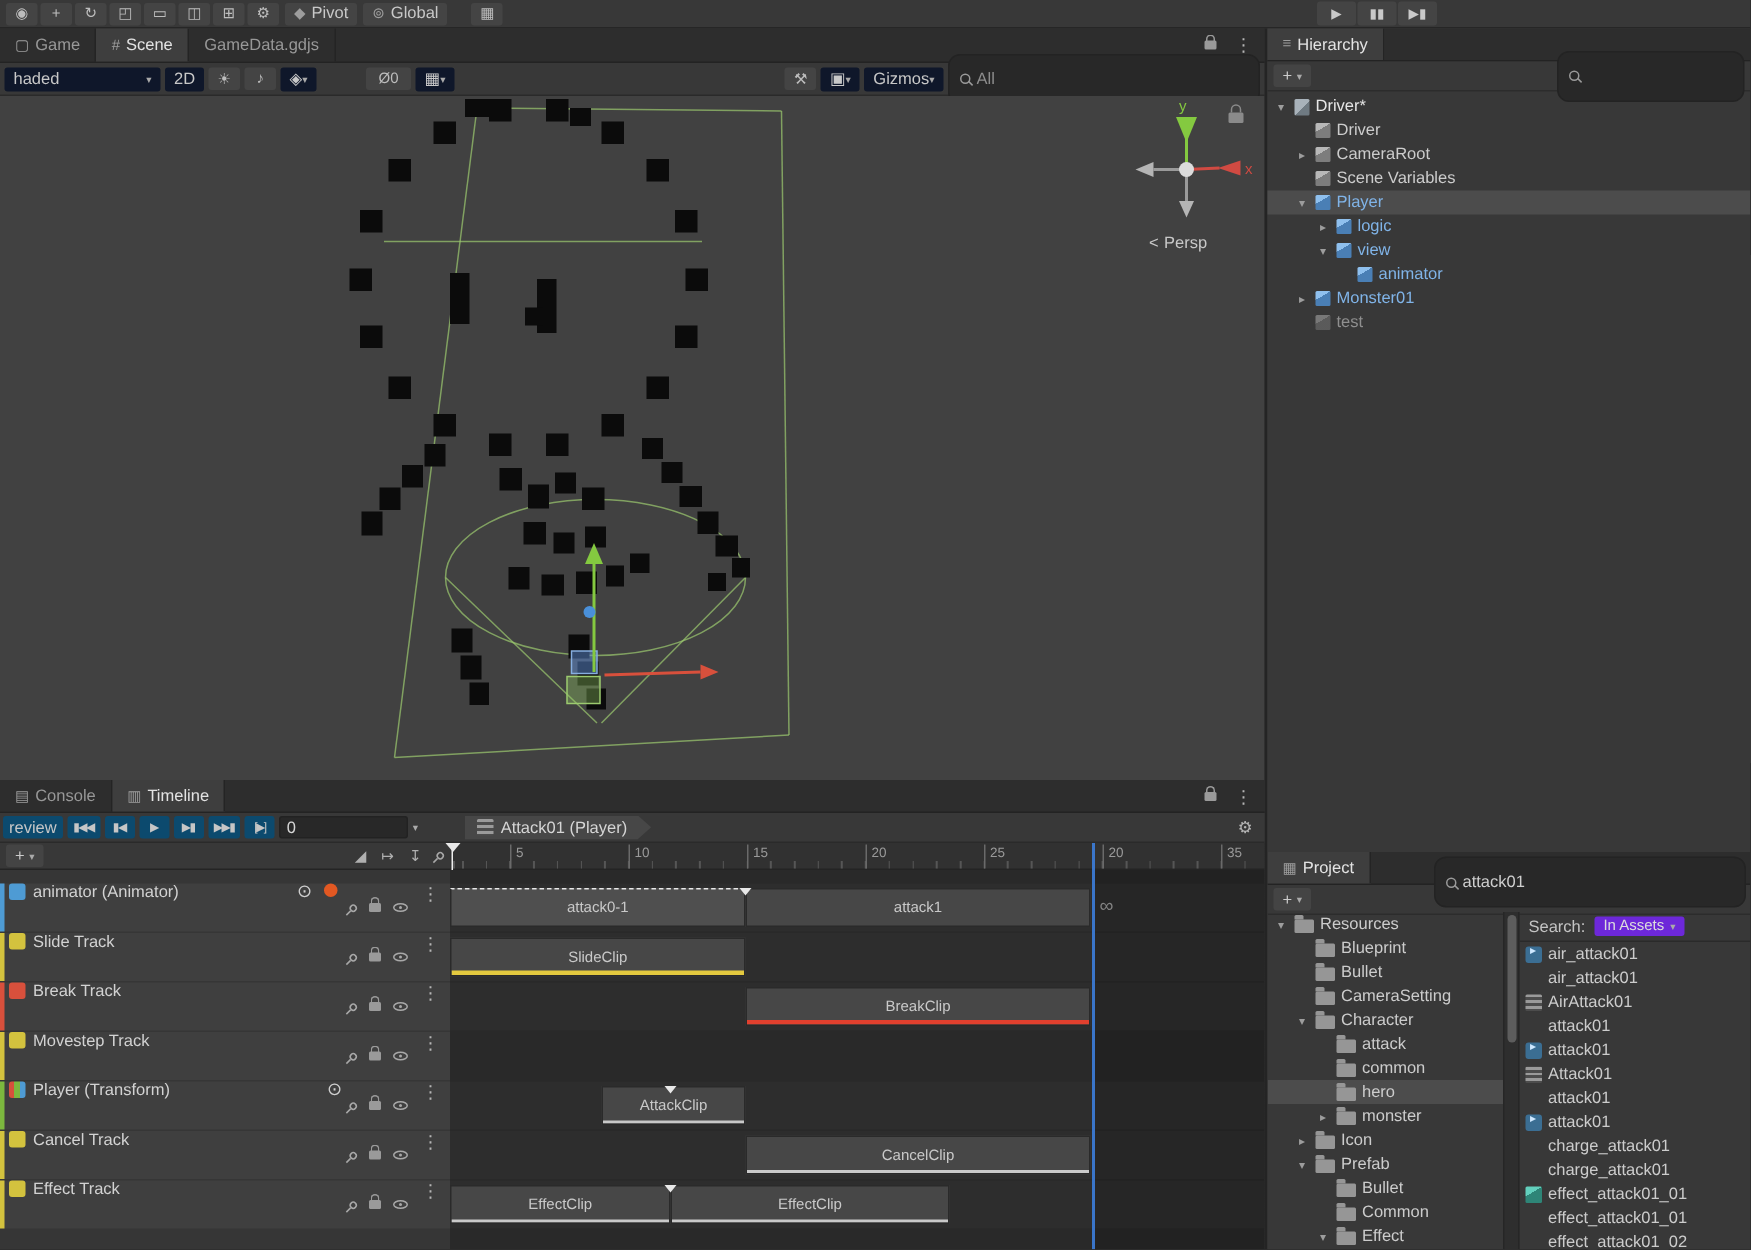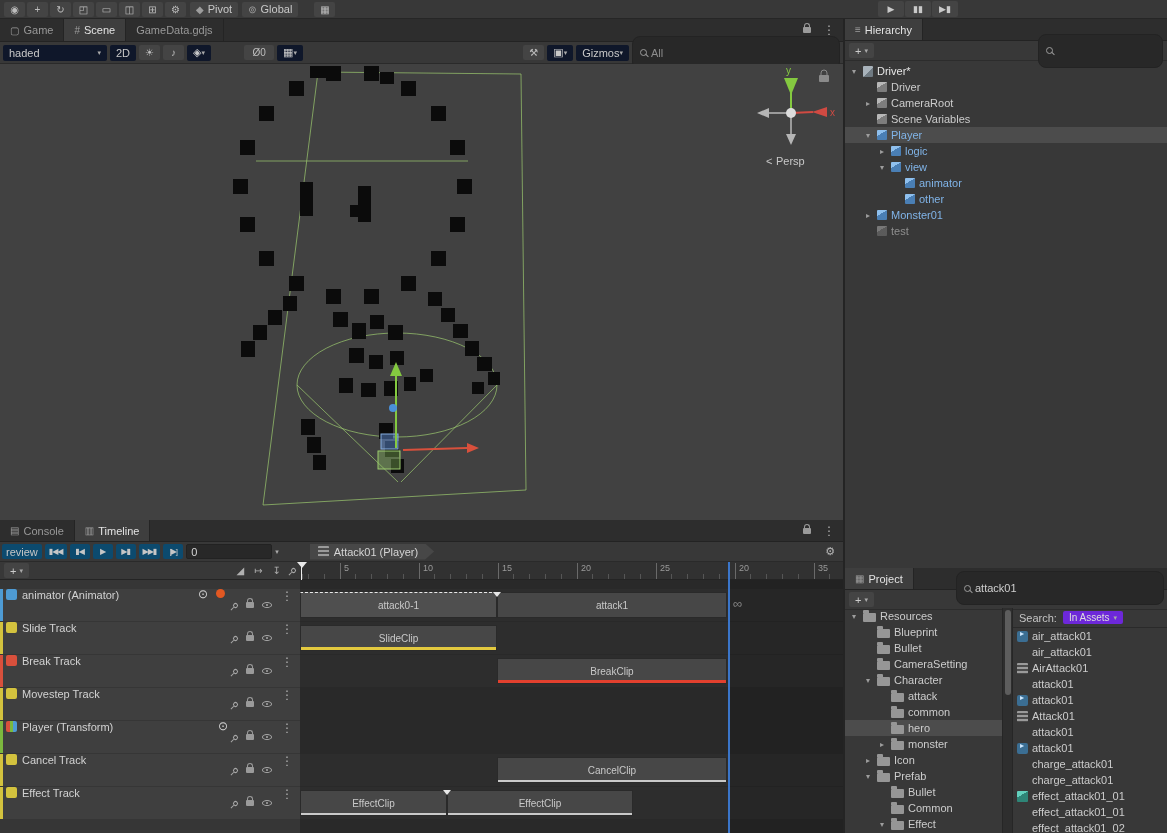--- a/index.html
+++ b/index.html
@@ -381,25 +381,20 @@
       <div class="hrow lv2 blue">
         <span class="car">▾</span>
         <span class="cube blue"></span>
         <span>view</span>
       </div>
       <div class="hrow lv3 blue">
         <span class="car"></span>
         <span class="cube blue"></span>
         <span>animator</span>
       </div>
-      <div class="hrow lv3 blue">
-        <span class="car"></span>
-        <span class="cube blue"></span>
-        <span>other</span>
-      </div>
       <div class="hrow lv1 blue">
         <span class="car">▸</span>
         <span class="cube blue"></span>
         <span>Monster01</span>
       </div>
       <div class="hrow lv1 dim">
         <span class="car"></span>
         <span class="cube" style="opacity:.5"></span>
         <span>test</span>
       </div>
@@ -536,20 +531,27 @@
       <span class="ticon" style="background:linear-gradient(90deg,#d8503c 0 33%,#7cb83e 33% 66%,#4e9bd4 66% 100%)"></span>
       <span class="tname">Player (Transform)</span>
       <span class="target">⊙</span>
       <span class="thico">
         <span class="pinic"></span>
         <span class="padlock" style="margin:0"></span>
         <span class="eyeic"></span>
       </span>
       <span class="kebab" style="padding:0 2px">⋮</span>
     </div>
+    <div class="lane" style="top:159px">
+      <div class="clip" style="left:101px;width:96px">
+        <span>AttackClip</span>
+        <span class="accent acc-w"></span>
+      </div>
+      <span class="cmark" style="left:143px"></span>
+    </div>
 
     <div class="trow" style="top:192px;border-left-color:#d3c23e">
       <span class="ticon" style="background:#d3c23e"></span>
       <span class="tname">Cancel Track</span>
       <span class="thico">
         <span class="pinic"></span>
         <span class="padlock" style="margin:0"></span>
         <span class="eyeic"></span>
       </span>
       <span class="kebab" style="padding:0 2px">⋮</span>

